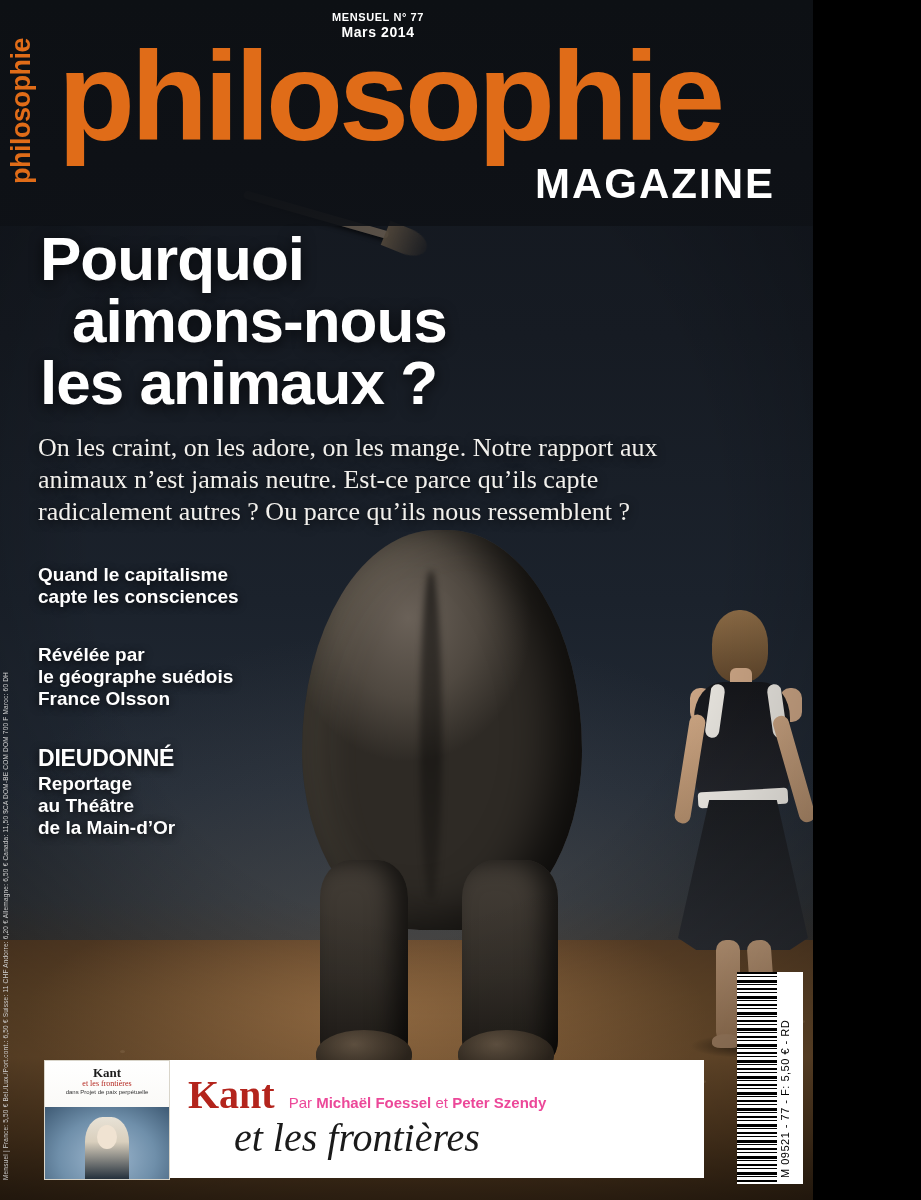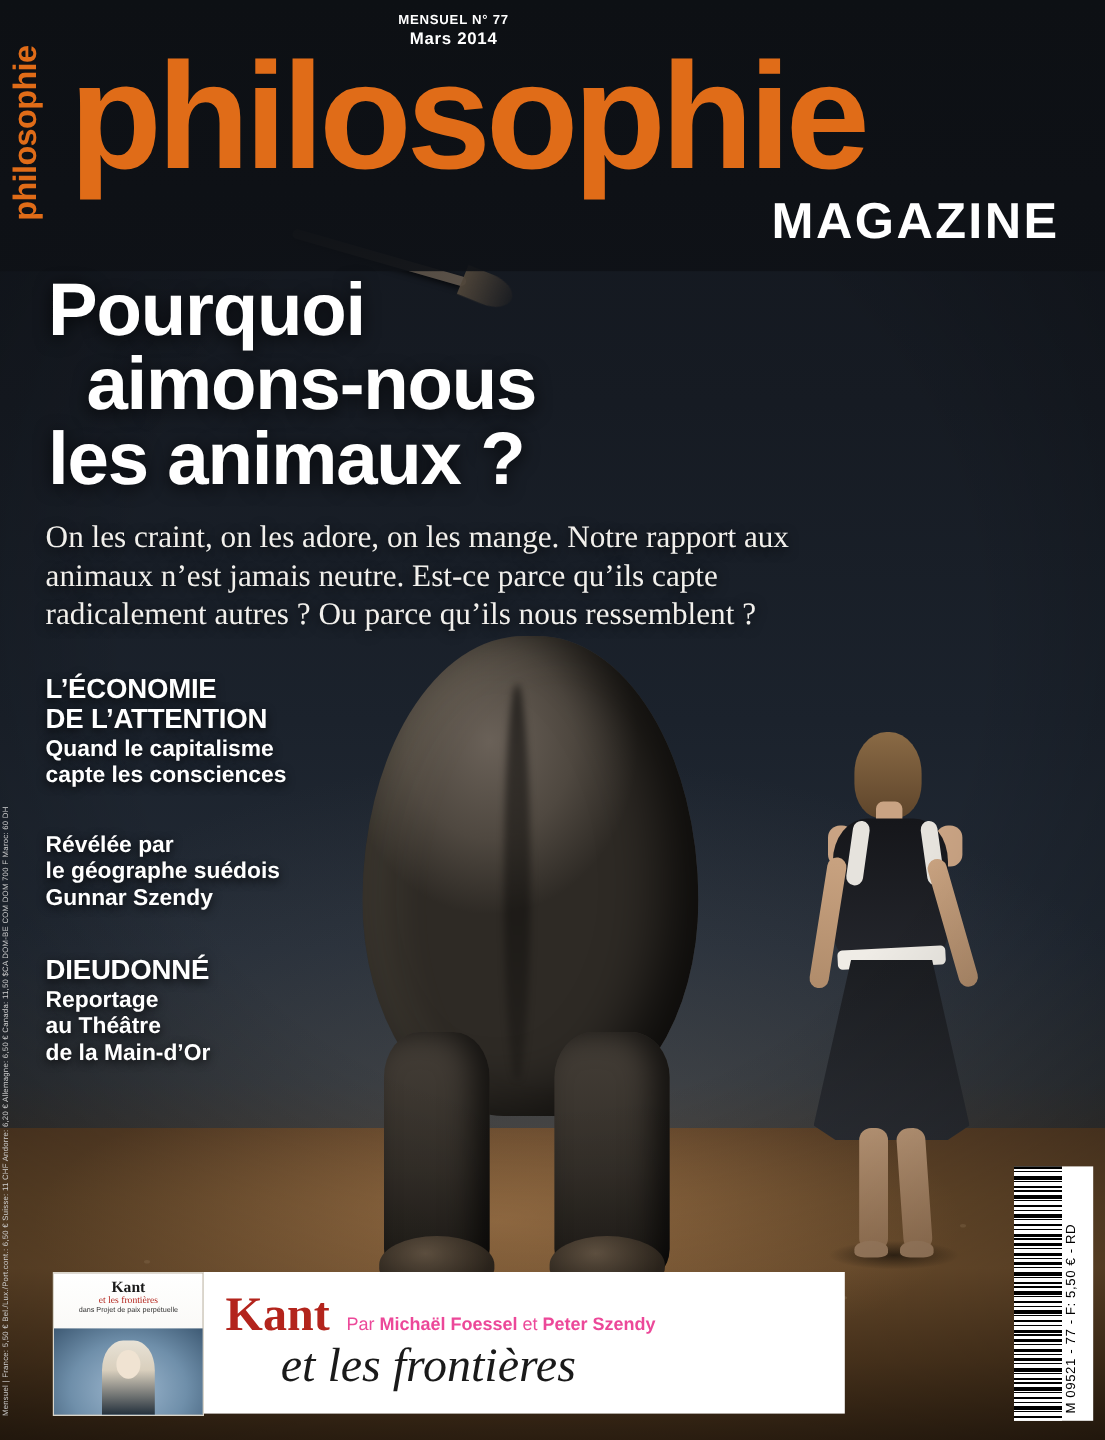--- a/index.html
+++ b/index.html
@@ -2,21 +2,21 @@
 <html><head>
 <meta charset="utf-8">
 <style>
   html, body {
     margin: 0;
     padding: 0;
     background: #000;
   }
   #page {
     position: relative;
-    width: 921px;
+    width: 813px;
     height: 1200px;
     overflow: hidden;
     background: #0b0e12;
     font-family: "Liberation Sans", sans-serif;
   }
 
   
   .photo {
     position: absolute;
     inset: 0;
@@ -340,29 +340,27 @@
   <div class="headline">
     <span class="l1">Pourquoi</span>
     <span class="l2">aimons-nous</span>
     <span class="l3">les animaux ?</span>
   </div>
 
   <div class="standfirst">On les craint, on les adore, on les mange. Notre rapport aux animaux n’est jamais neutre. Est-ce parce qu’ils capte radicalement autres ? Ou parce qu’ils nous ressemblent ?</div>
 
   <div class="teasers">
     <div class="teaser">
-      <div class="t-title" style="white-space:pre-line">L’ÉCONOMIE
-DE L’ATTENTION</div>
       <div class="t-sub" style="white-space:pre-line">Quand le capitalisme
 capte les consciences</div>
     </div>
     <div class="teaser">
       <div class="t-sub" style="white-space:pre-line">Révélée par
 le géographe suédois
-Gunnar Szendy</div>
+France Olsson</div>
     </div>
     <div class="teaser">
       <div class="t-title" style="white-space:pre-line">DIEUDONNÉ</div>
       <div class="t-sub" style="white-space:pre-line">Reportage
 au Théâtre
 de la Main-d’Or</div>
     </div>
   </div>
 
   <div class="suppl">

